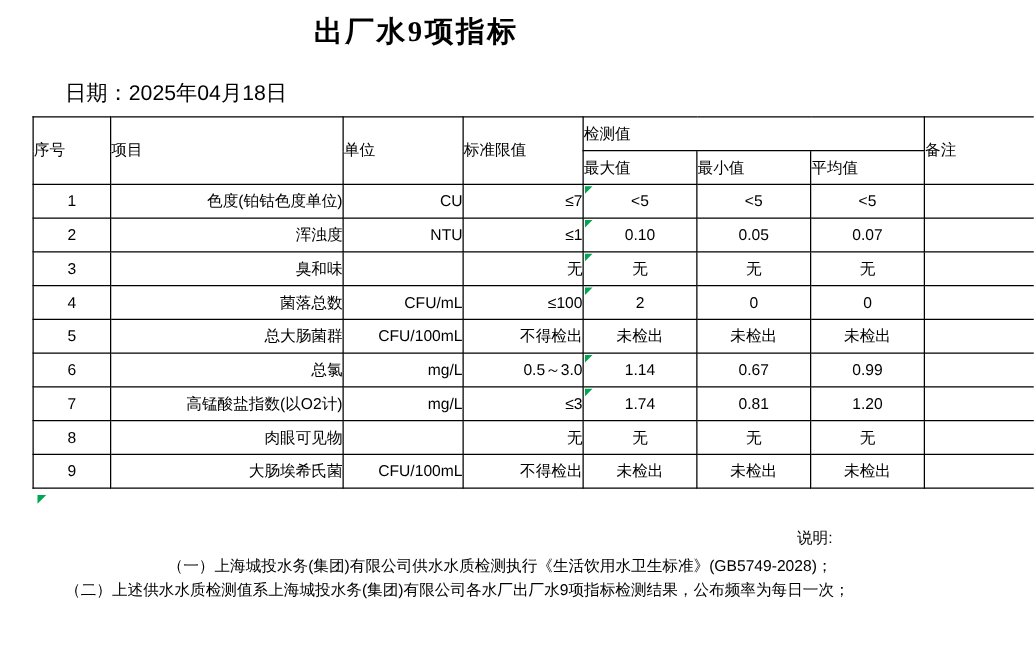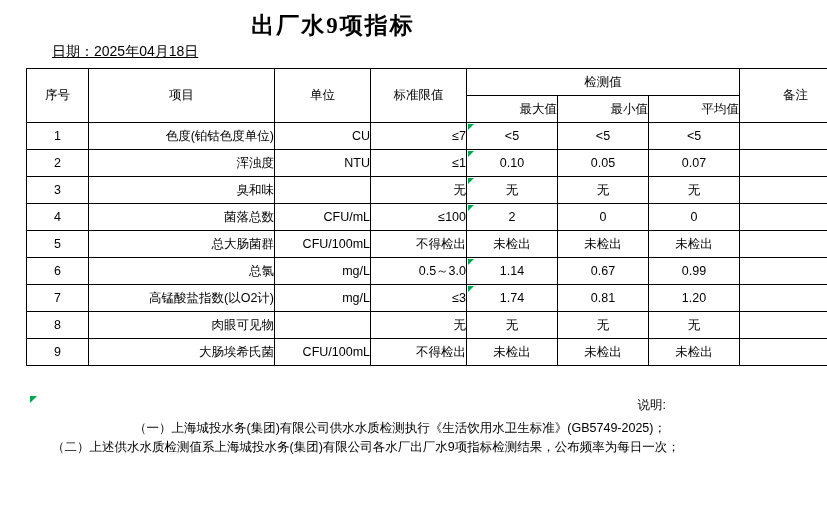--- a/index.html
+++ b/index.html
@@ -24,43 +24,43 @@
     text-align: center;
     font-size: 23px;
     font-weight: bold;
     letter-spacing: 2px;
     padding-top: 10px;
     padding-bottom: 2px;
     font-family: "Liberation Serif", "DejaVu Serif", serif;
   }
   .date-line {
     margin-left: 52px;
-    font-size: 14px;
-    text-decoration: underline;
+    margin-top: 20px;
+    font-size: 17px;
   }
   .table-wrap {
     margin: 7px 26px 0 26px;
   }
   table.main {
     border-collapse: collapse;
     width: 775px;
     table-layout: fixed;
   }
   table.main td, table.main th {
     border: 1px solid #000000;
     font-size: 12.5px;
     font-weight: normal;
     padding: 0;
     height: 26px;
     vertical-align: middle;
   }
   .c-center { text-align: center; }
   .c-left { text-align: right; padding-left: 8px !important; }
-  .hdr { font-weight: bold; font-size: 13px; text-align: center; }
-  .sub-hdr { font-weight: bold; font-size: 12.5px; text-align: right; }
+  .hdr { font-weight: bold; font-size: 13px; }
+  .sub-hdr { font-weight: bold; font-size: 12.5px; text-align: left; }
   .colw-seq { width: 62px; }
   .colw-item { width: 186px; }
   .colw-unit { width: 96px; }
   .colw-std { width: 96px; }
   .colw-val { width: 91px; }
   .colw-note { width: 112px; }
   .markerCell { position: relative; }
   .marker {
     position: absolute;
     left: 1px;
@@ -217,17 +217,17 @@
           <td class="c-center"></td>
         </tr>
       </tbody>
     </table>
   </div>
 
   <span class="green-tick"></span>
 
   <div class="notes">
     <div class="note-head">说明:</div>
-    <div class="note-line">（一）上海城投水务(集团)有限公司供水水质检测执行《生活饮用水卫生标准》(GB5749-2025)；</div>
+    <div class="note-line">（一）上海城投水务(集团)有限公司供水水质检测执行《生活饮用水卫生标准》(GB5749-2028)；</div>
     <div class="note-line">（二）上述供水水质检测值系上海城投水务(集团)有限公司各水厂出厂水9项指标检测结果，公布频率为每日一次；</div>
   </div>
 
 </div>
 
 </body></html>

